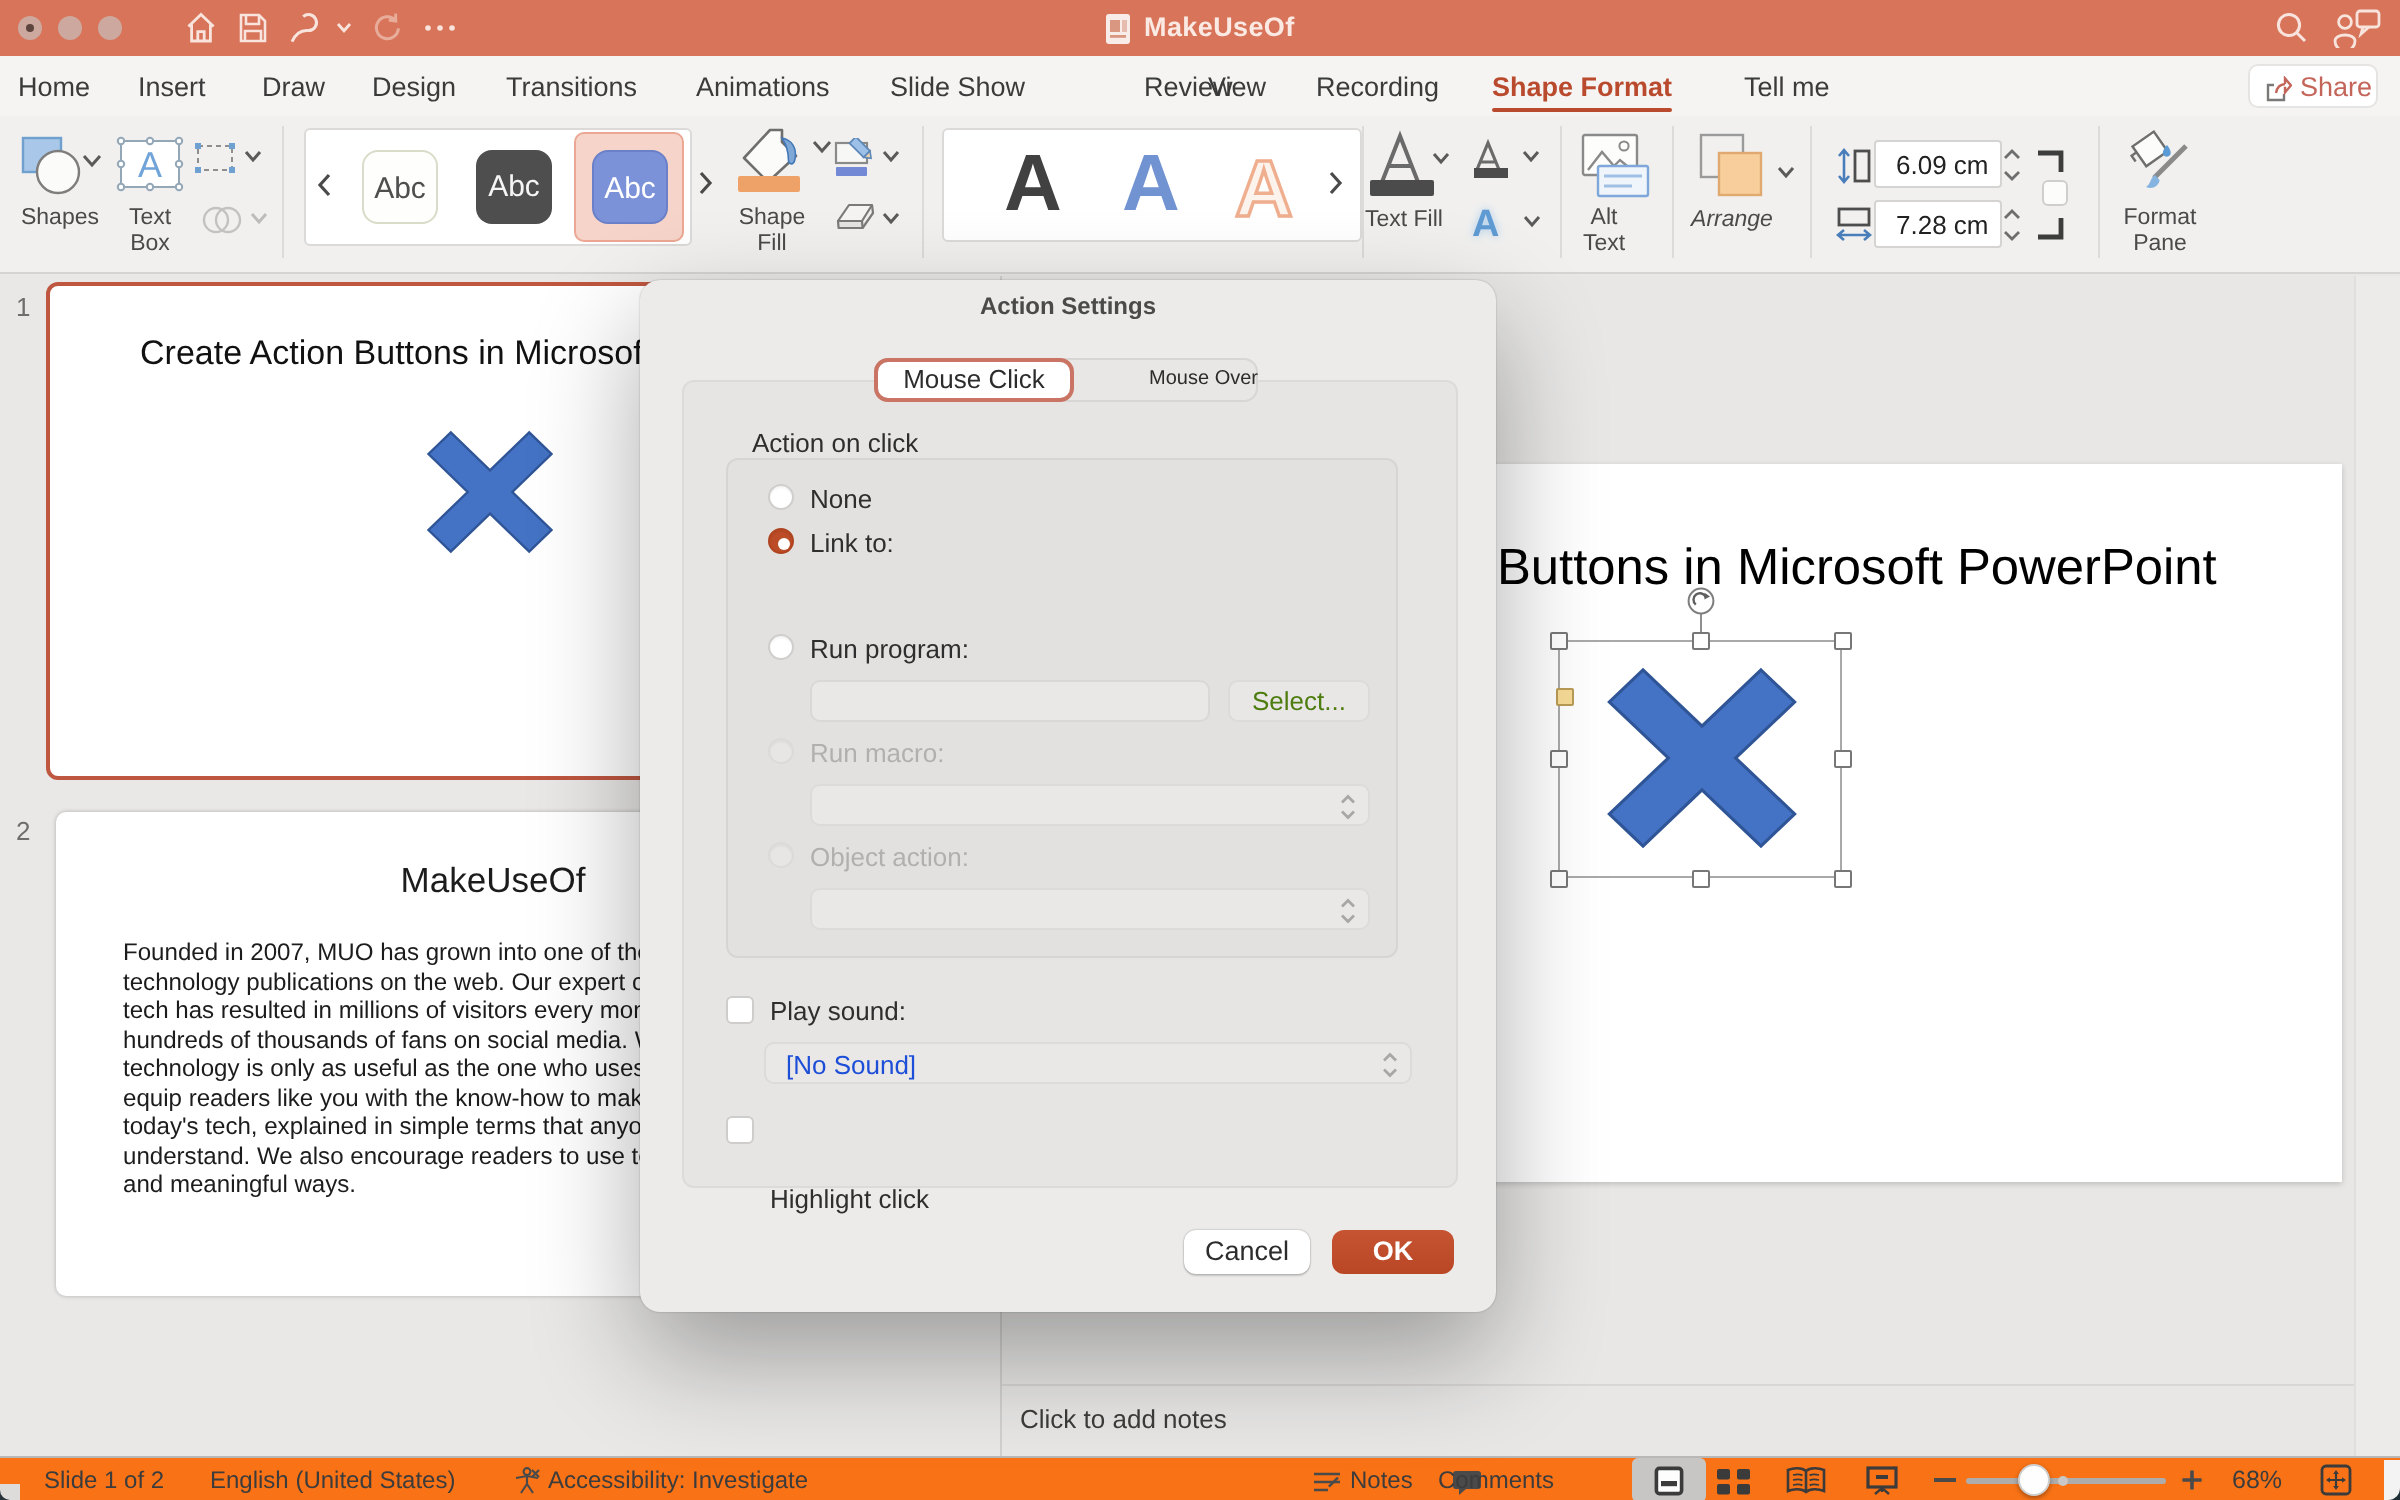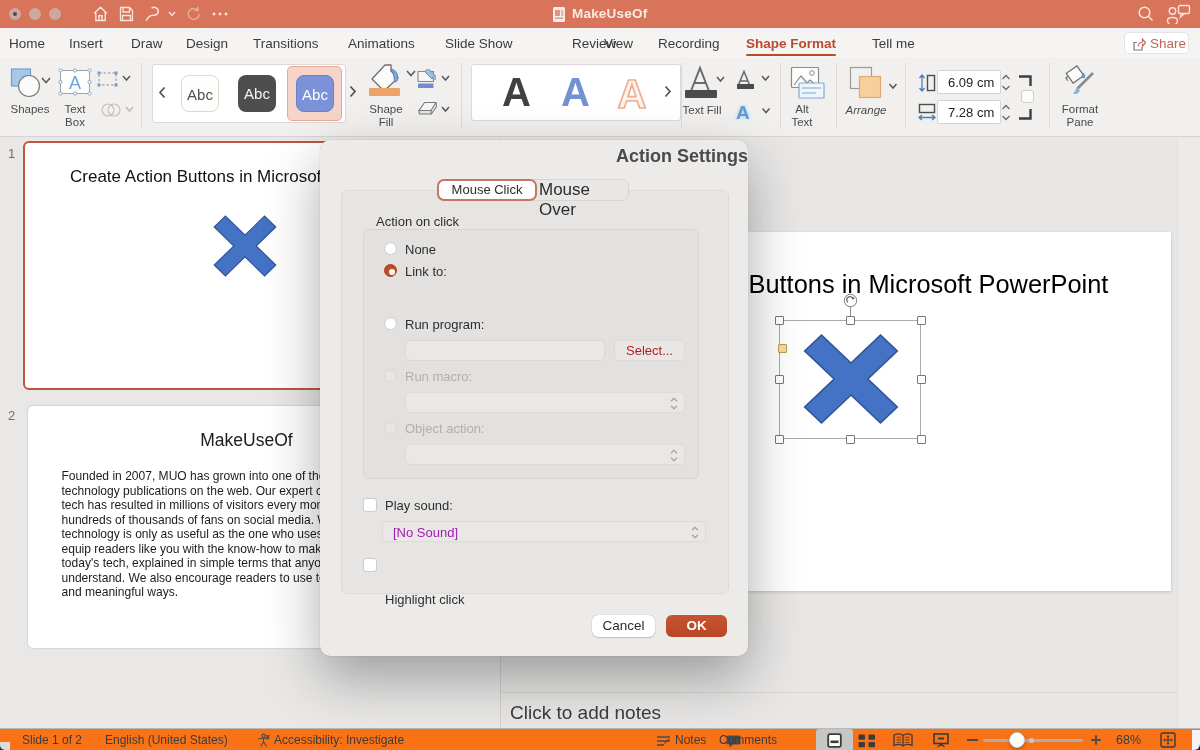--- a/index.html
+++ b/index.html
@@ -24,38 +24,38 @@
   .rsep { position:absolute; top:5px; width:1px; height:66px; background:#DCDBDA; }
   .rlabel { position:absolute; font-size:11.5px; color:#4A4A4A; text-align:center; line-height:13px; }
   .gal { position:absolute; top:6px; background:#FFFFFF; border:1px solid #DBDAD9; border-radius:3px; }
   .sizeinput { width:64px; height:24px; background:#FFFFFF; border:1px solid #D5D4D3; border-radius:2px; font-size:13px; color:#222; padding:4px 0 0 10px; }
 
   
   #leftpanel { position:absolute; left:0; top:138px; width:500px; height:590px; background:#E9E8E7; }
   #rightarea { position:absolute; left:500px; top:138px; width:700px; height:590px; background:#E8E7E6; border-left:1px solid #D2D1D0; }
   #canvas { position:absolute; left:693px; top:232px; width:478px; height:359px; background:#FFFFFF; box-shadow:0 1px 3px rgba(0,0,0,.18); }
   #notesline { position:absolute; left:501px; top:692px; width:699px; height:1px; background:#D8D7D6; }
-  #notestext { position:absolute; left:510px; top:702px; font-size:19px; color:#3C3C3C; }
+  #notestext { position:absolute; left:510px; top:702px; font-size:13px; color:#3C3C3C; }
 
   
   #thumb1 { position:absolute; left:23px; top:141px; width:329px; height:249px; background:#FFFFFF; border:2.5px solid #BE5640; border-radius:6px; overflow:hidden; }
   #thumb2 { position:absolute; left:28px; top:406px; width:437px; height:242px; background:#FFFFFF; border-radius:5px; box-shadow:0 0 2px rgba(0,0,0,.25); overflow:hidden; }
   .tnum { position:absolute; font-size:13px; color:#6F6E6D; }
 
   
   #statusbar { position:absolute; left:0; top:728px; width:1200px; height:28px; background:#f97316; border-top:1px solid #B9B8B7; font-size:12px; color:#3C3C3C; }
   #statusbar span { position:absolute; top:4px; white-space:nowrap; }
 
   
   #dialog { position:absolute; left:320px; top:140px; width:428px; height:516px; background:#ECEBE9; border-radius:10px; box-shadow:0 22px 55px rgba(0,0,0,.33), 0 0 1px rgba(0,0,0,.28); }
-  #dlgtitle { position:absolute; left:0; top:6px; width:100%; text-align:right; font-size:18px; font-weight:bold; color:#4A4A4A; }
+  #dlgtitle { position:absolute; left:0; top:6px; width:100%; text-align:center; font-size:12px; font-weight:bold; color:#4A4A4A; }
   #tabpanel { position:absolute; left:21px; top:50px; width:388px; height:404px; background:#E7E5E3; border:1px solid #DDDBD9; border-radius:6px; }
   #tabs { position:absolute; left:117px; top:39px; height:22px; background:#E9E7E5; border:1px solid #D8D6D4; border-radius:7px; }
   #tabsel { position:absolute; left:-1px; top:-1px; width:100px; height:22px; background:#FFFFFF; border:2px solid #C97464; border-radius:7px; line-height:18px; text-align:center; font-size:13px; color:#2C2C2C; }
-  #tabover { position:absolute; left:101px; top:0px; width:90px; height:20px; line-height:20px; text-align:left; font-size:17px; color:#2C2C2C; }
+  #tabover { position:absolute; left:101px; top:0px; width:90px; height:20px; line-height:20px; text-align:right; font-size:10px; color:#2C2C2C; }
   #groupbox { position:absolute; left:43px; top:89px; width:336px; height:250px; background:#E3E1DF; border:1px solid #D7D5D3; border-radius:6px; }
   .dlbl { position:absolute; font-size:13px; color:#2E2E2E; white-space:nowrap; }
   .dlbl.dis { color:#B2B0AE; }
   .radio { position:absolute; width:13px; height:13px; border-radius:50%; background:#FFFFFF; border:1px solid #D0CECC; box-shadow:inset 0 1px 1px rgba(0,0,0,.05); }
   .radio.dis { background:#E8E6E4; border-color:#DCDAD8; }
   .radio.sel { background:#BC4B27; border-color:#B04421; }
   .radio.sel::after { content:""; position:absolute; left:3.5px; top:3.5px; width:6px; height:6px; border-radius:50%; background:#FFFFFF; }
   .combo { position:absolute; border-radius:5px; font-size:13px; }
   .cb { position:absolute; width:14px; height:14px; border-radius:3px; background:#FFFFFF; border:1px solid #CFCDCB; }
   .h { position:absolute; width:9px; height:9px; background:#FFFFFF; border:1px solid #777777; border-radius:1px; }
@@ -436,21 +436,21 @@
   <div class="dlbl" style="left:85px; top:102px;">None</div>
 
   <div class="radio sel" style="left:64px; top:124px;"></div>
   <div class="dlbl" style="left:85px; top:124px;">Link to:</div>
 
 
   <div class="radio" style="left:64px; top:177px;"></div>
   <div class="dlbl" style="left:85px; top:177px;">Run program:</div>
 
   <div class="combo" style="left:85px; top:200px; width:200px; height:21px; background:#EAE8E6; border:1px solid #DAD8D6;"></div>
-  <div class="combo" style="left:294px; top:200px; width:71px; height:21px; background:#E9E7E5; border:1px solid #DDDBD9; text-align:center; line-height:19px; color:#b91c1c;">Select...</div>
+  <div class="combo" style="left:294px; top:200px; width:71px; height:21px; background:#E9E7E5; border:1px solid #DDDBD9; text-align:center; line-height:19px; color:#4d7c0f;">Select...</div>
 
   <div class="radio dis" style="left:64px; top:229px;"></div>
   <div class="dlbl dis" style="left:85px; top:229px;">Run macro:</div>
   <div class="combo" style="left:85px; top:252px; width:280px; height:21px; background:#EAE8E6; border:1px solid #DDDBD9;">
       <svg style="position:absolute; right:5px; top:3px;" width="10" height="15" viewBox="0 0 10 15">
         <path d="M2 5.2 L5 2.2 L8 5.2" fill="none" stroke="#A9A7A5" stroke-width="1.4"></path>
         <path d="M2 9.8 L5 12.8 L8 9.8" fill="none" stroke="#A9A7A5" stroke-width="1.4"></path>
       </svg>
     </div>
 
@@ -459,21 +459,21 @@
   <div class="combo" style="left:85px; top:304px; width:280px; height:21px; background:#EAE8E6; border:1px solid #DDDBD9;">
       <svg style="position:absolute; right:5px; top:3px;" width="10" height="15" viewBox="0 0 10 15">
         <path d="M2 5.2 L5 2.2 L8 5.2" fill="none" stroke="#A9A7A5" stroke-width="1.4"></path>
         <path d="M2 9.8 L5 12.8 L8 9.8" fill="none" stroke="#A9A7A5" stroke-width="1.4"></path>
       </svg>
     </div>
 
   <div class="cb" style="left:43px; top:358px;"></div>
   <div class="dlbl" style="left:65px; top:358px;">Play sound:</div>
   <div class="combo" style="left:62px; top:381px; width:324px; height:21px; background:#EAE8E6; border:1px solid #DDDBD9;">
-    <span style="position:absolute; left:10px; top:2.5px; color:#a21caf;">[No Sound]</span>
+    <span style="position:absolute; left:10px; top:2.5px; color:#1d4ed8;">[No Sound]</span>
       <svg style="position:absolute; right:5px; top:3px;" width="10" height="15" viewBox="0 0 10 15">
         <path d="M2 5.2 L5 2.2 L8 5.2" fill="none" stroke="#A9A7A5" stroke-width="1.4"></path>
         <path d="M2 9.8 L5 12.8 L8 9.8" fill="none" stroke="#A9A7A5" stroke-width="1.4"></path>
       </svg>
   </div>
 
   <div class="cb" style="left:43px; top:418px;"></div>
   <div class="dlbl" style="left:65px; top:418px;margin-top:34px;">Highlight click</div>
 
   <div id="cancelbtn">Cancel</div>

